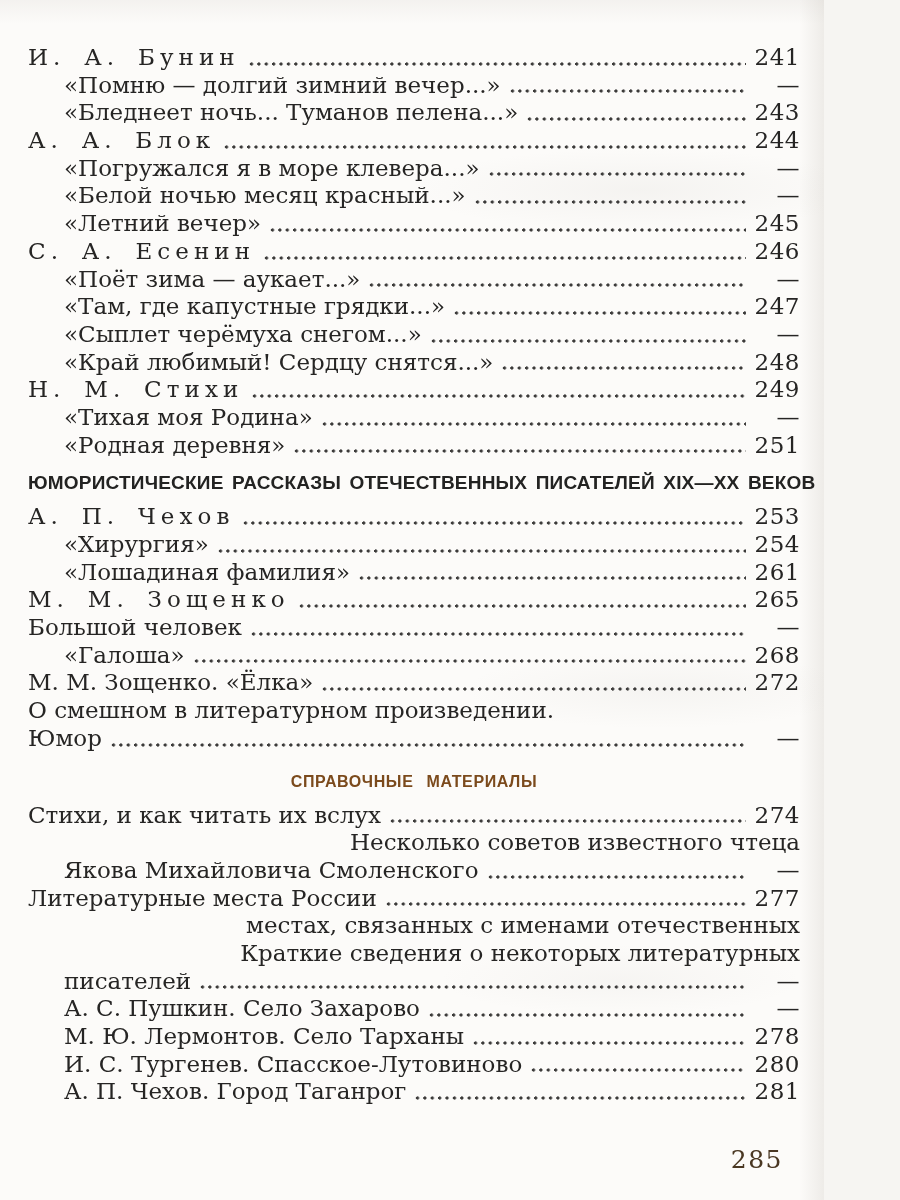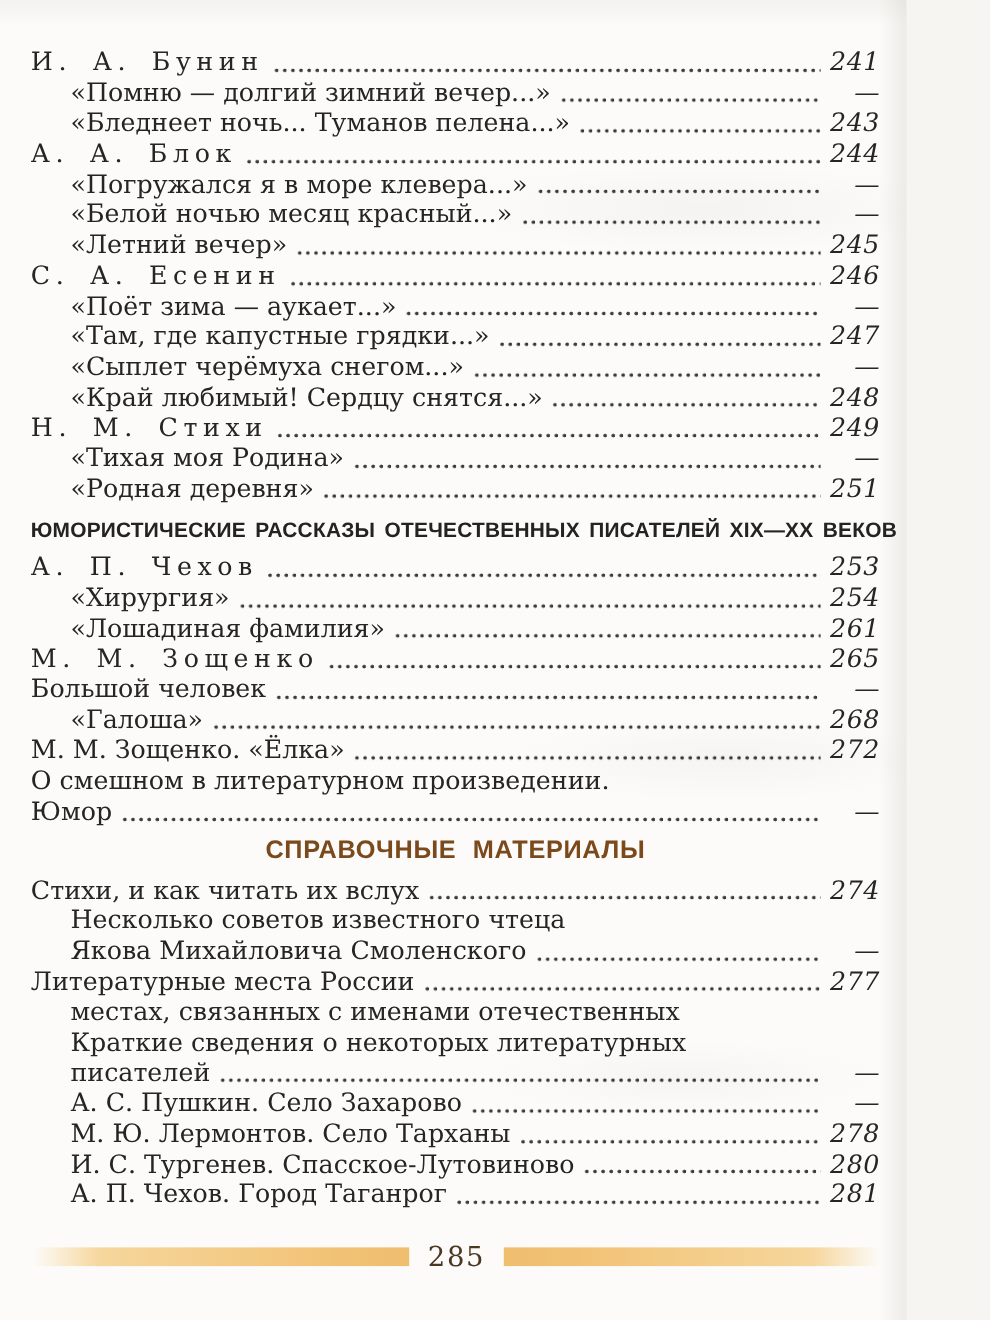--- a/index.html
+++ b/index.html
@@ -19,43 +19,43 @@
       linear-gradient(to bottom, rgba(205,200,193,0.18), rgba(205,200,193,0) 2%),
       #fcfbf9;
   }
   .toc {
     position:absolute; left:28px; top:44px; width:772px;
   }
   .row {
     display:flex; align-items:baseline;
     height:27.7px; font-size:23px; white-space:nowrap;
   }
-  .row.indent { padding-left:36px; }
+  .row.indent { padding-left:36px;justify-content:flex-end; }
   .title { flex:0 0 auto; }
   .title .sp { letter-spacing:0.22em; word-spacing:0.28em; }
   .title .it { }
   .leader {
     flex:1 1 auto; min-width:18px; height:6px;
     align-self:flex-end; margin:0 4px 5px 8px;
     background-image:radial-gradient(circle at 3.5px 3px, #3c3b3a 1.35px, rgba(0,0,0,0) 1.9px);
     background-size:7.4px 6px; background-repeat:repeat-x;
   }
   .pagenum {
     flex:0 0 auto; min-width:50px; text-align:right;
-    letter-spacing:0.5px; font-size:23px;font-style:italic;
+    letter-spacing:0.5px; font-size:23px;
   }
   .section {
     text-align:center; font-family:"Liberation Sans", sans-serif;
     font-weight:bold; white-space:nowrap;
   }
   .section.black { font-size:19px; color:#232322; margin:13px 0 9px; letter-spacing:0.2px; word-spacing:3px; }
-  .section.brown { font-size:23px; margin:6px 0 11px; letter-spacing:0.6px; word-spacing:8px; }
+  .section.brown { font-size:16px; margin:20px 0 11px; letter-spacing:0.6px; word-spacing:8px; }
   .footer {
     position:absolute; left:30px; width:770px; top:1128px;
-    display:flex; align-items:center;
+    display:flex; align-items:flex-end;flex-direction:column;
   }
   .bar { flex:1 1 auto; height:17px; }
   .bar.left  { background:linear-gradient(to right, rgba(247,219,156,0), rgba(244,202,125,0.75) 18%, #f1c276 80%, #efbd6e); }
   .bar.right { background:linear-gradient(to left,  rgba(247,219,156,0), rgba(244,202,125,0.75) 18%, #f1c276 80%, #efbd6e); }
   .pageno {
     flex:0 0 auto; margin:0 17px; font-size:25px;
     letter-spacing:1.5px; font-family:"DejaVu Serif", serif;
   }
 </style>
 </head>

